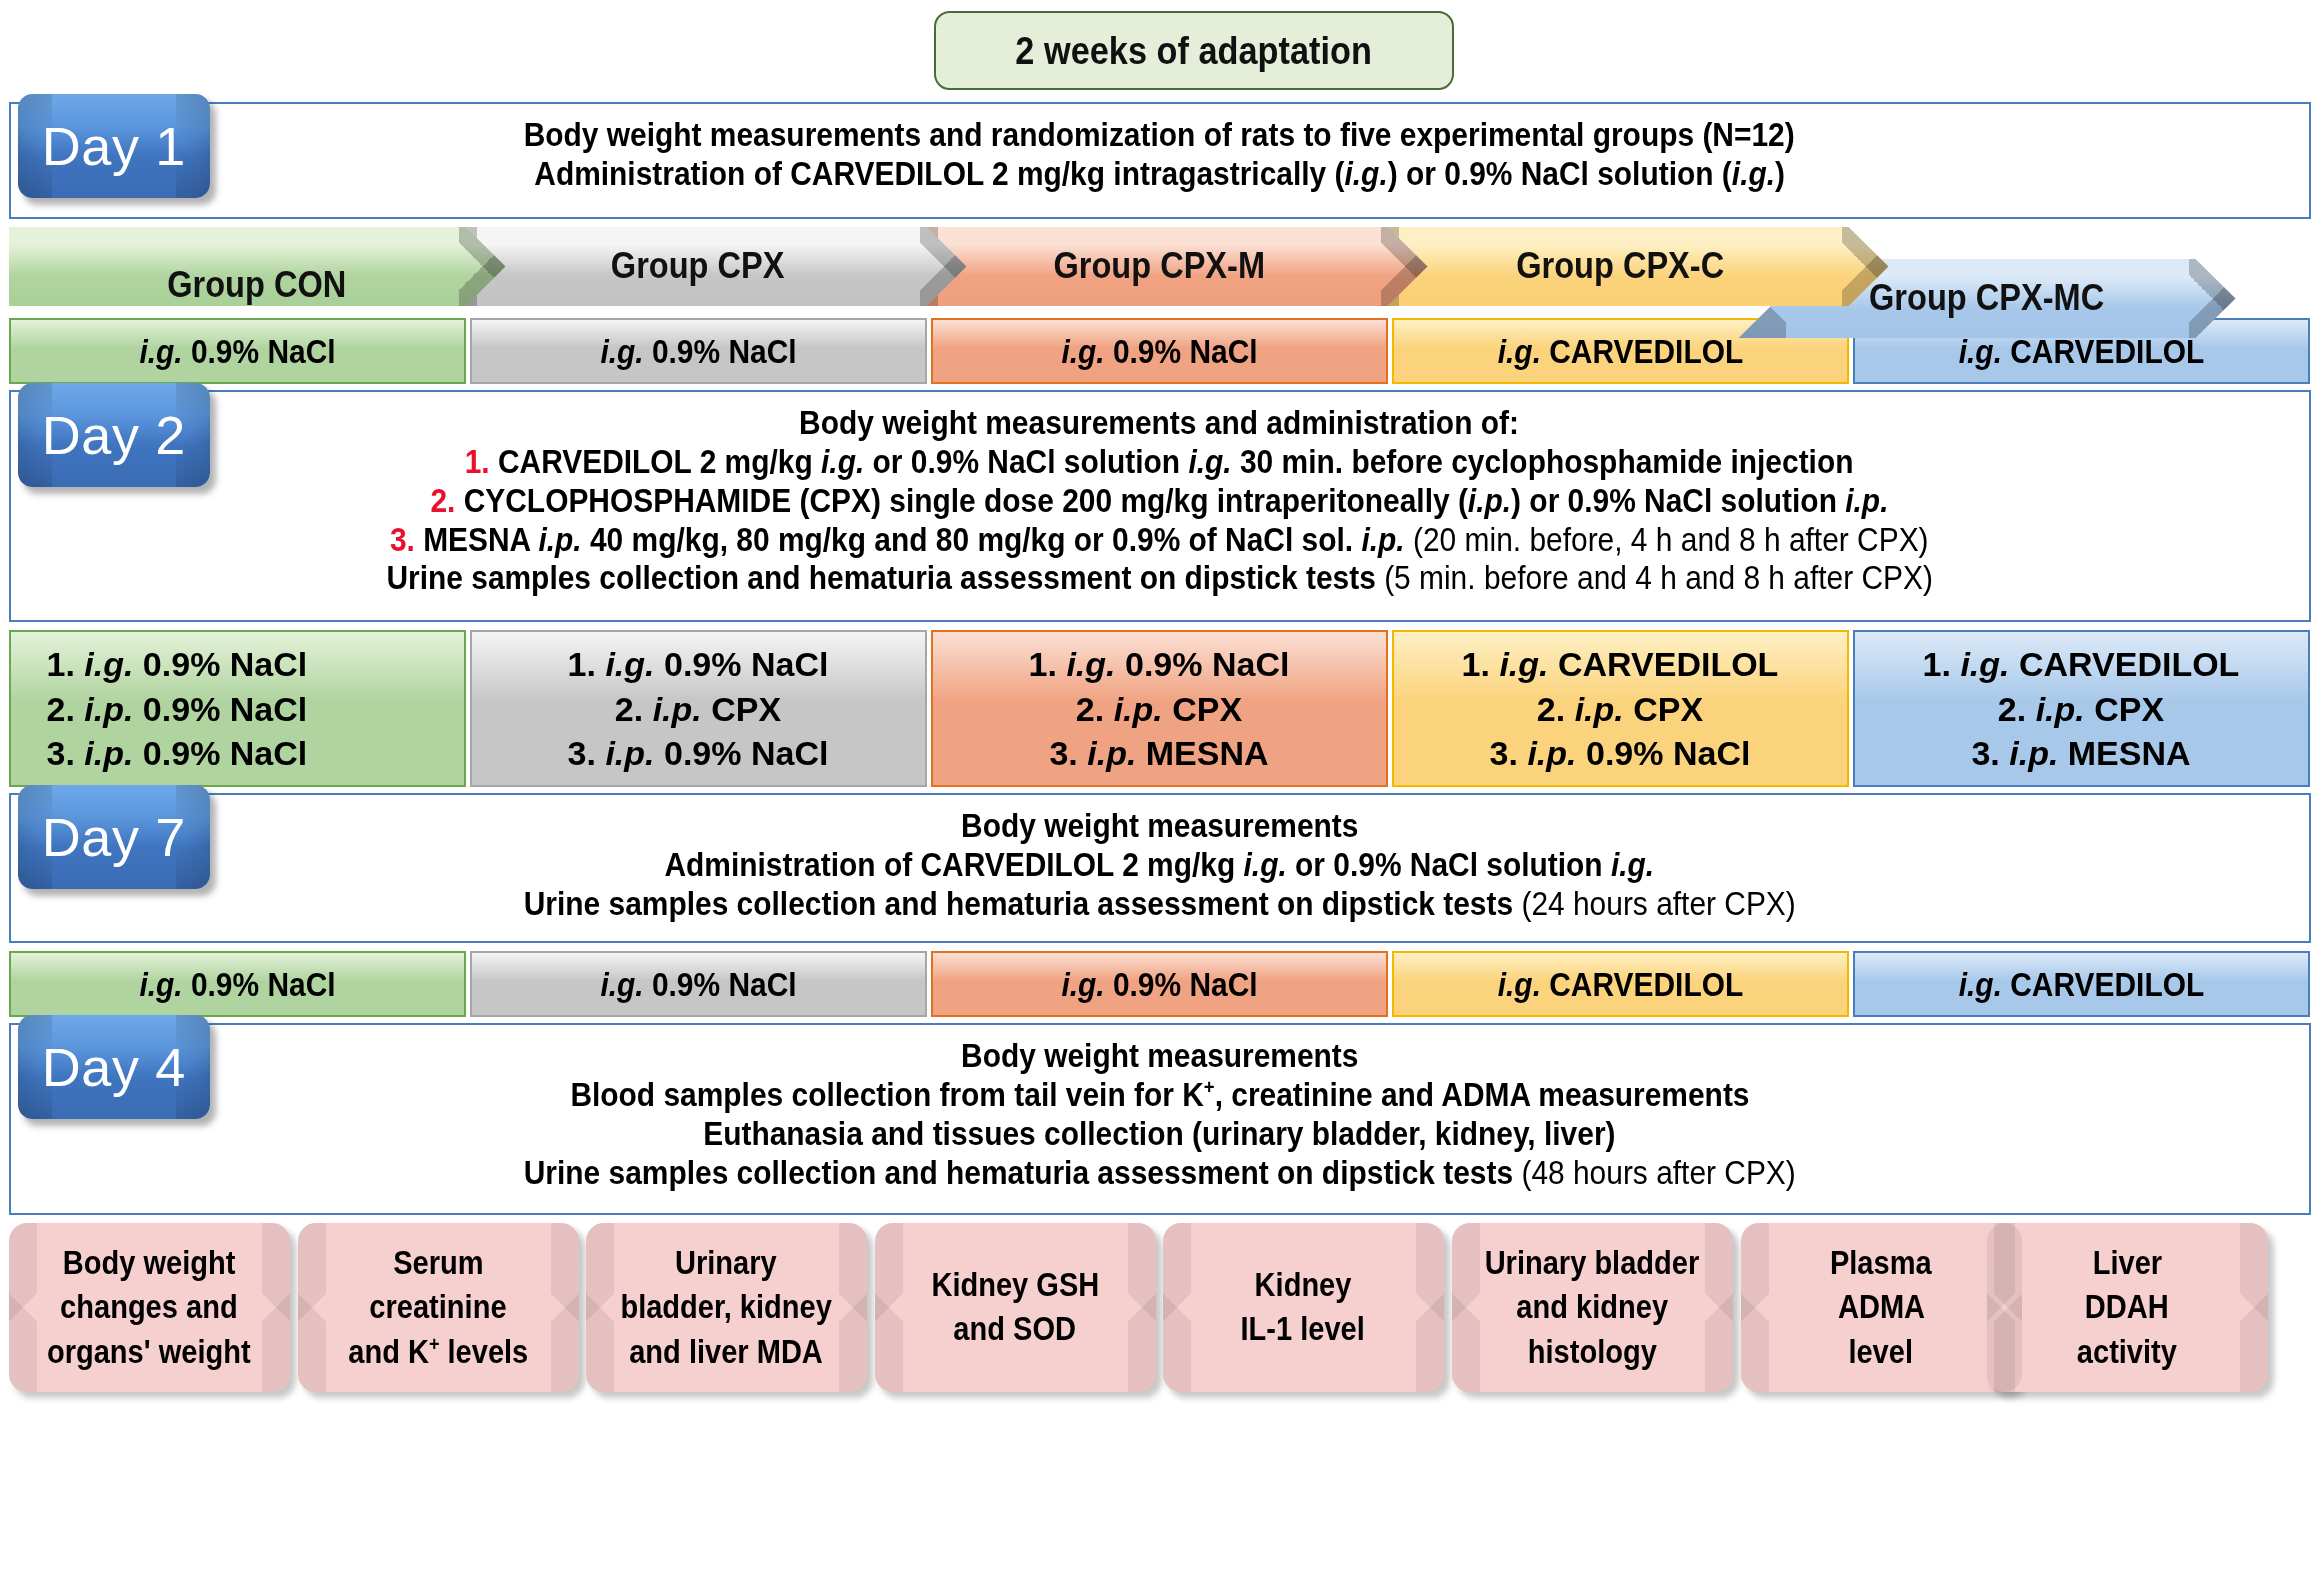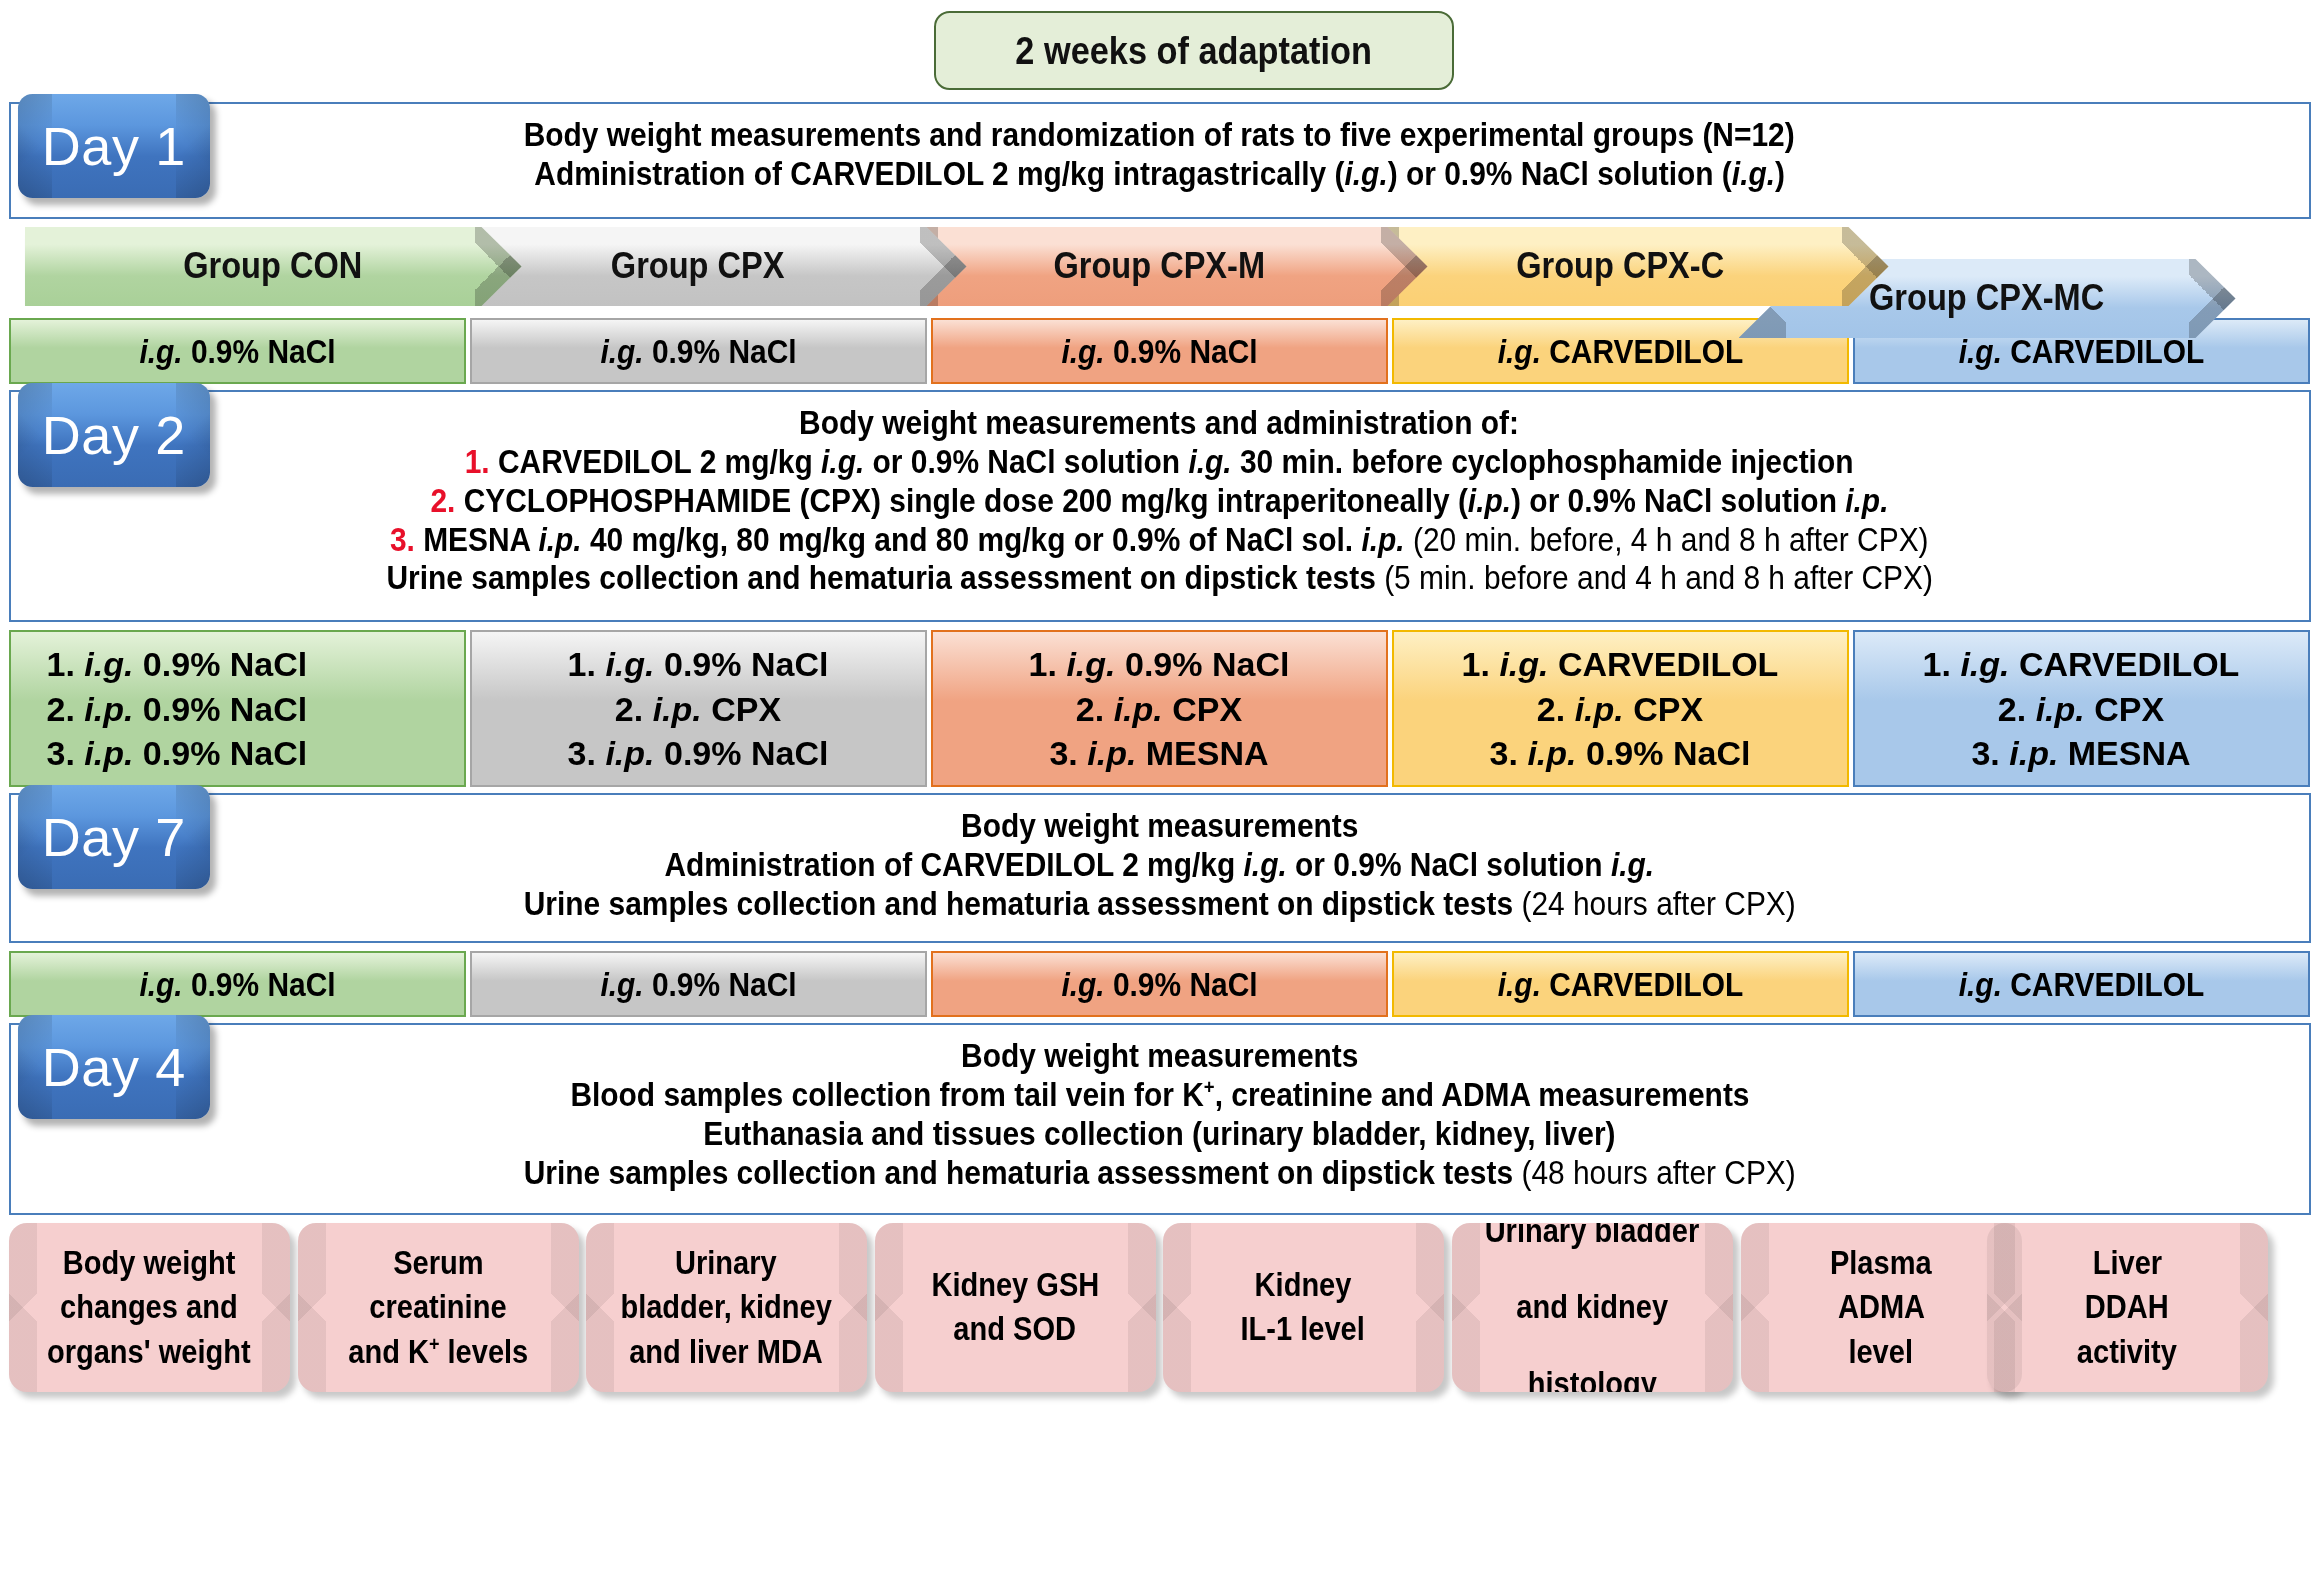--- a/index.html
+++ b/index.html
@@ -116,21 +116,21 @@
     <div class="daybadge">
       <span>Day 1</span>
     </div>
     <div class="daybody" id="b-day1">
         <div class="ln"><span class="cond"><span>Body weight measurements and randomization  of rats to five experimental groups (N=12)</span></span></div>
         <div class="ln"><span class="cond"><span>Administration  of CARVEDILOL 2 mg/kg intragastrically  (</span><span class="ital">i.g.</span><span>) or 0.9% NaCl solution (</span><span class="ital">i.g.</span><span>)</span></span></div>
       </div>
   </div>
 
   <div class="chevrow" id="chevrow">
-      <div class="chev" style="left: 16px; width: 497px; background: linear-gradient(rgb(228, 242, 217) 0%, rgb(228, 242, 217) 22%, rgb(176, 212, 160) 62%, rgb(169, 208, 152) 100%); z-index: 10; clip-path: polygon(0px 0px, 457px 0px, 497px 50%, 457px 100%, 0px 100%);">
+      <div class="chev" style="left: 0px; width: 497px; background: linear-gradient(rgb(228, 242, 217) 0%, rgb(228, 242, 217) 22%, rgb(176, 212, 160) 62%, rgb(169, 208, 152) 100%); z-index: 10; clip-path: polygon(0px 0px, 457px 0px, 497px 50%, 457px 100%, 0px 100%); align-items: flex-end;">
         <span class="notchR"></span>
         <span class="lbl cond">Group CON</span>
       </div>
       <div class="chev" style="left: 421px; width: 537px; background: linear-gradient(rgb(245, 245, 245) 0%, rgb(245, 245, 245) 22%, rgb(198, 198, 198) 62%, rgb(194, 194, 194) 100%); z-index: 9; clip-path: polygon(0px 0px, 497px 0px, 537px 50%, 497px 100%, 0px 100%, 40px 50%);">
         <span class="notchL"></span>
         <span class="notchR"></span>
         <span class="lbl cond">Group CPX</span>
       </div>
       <div class="chev" style="left: 1343px; width: 537px; background: linear-gradient(rgb(254, 240, 196) 0%, rgb(254, 240, 196) 22%, rgb(251, 211, 124) 62%, rgb(251, 208, 116) 100%); z-index: 7; clip-path: polygon(0px 0px, 497px 0px, 537px 50%, 497px 100%, 0px 100%, 40px 50%);">
         <span class="notchL"></span>
@@ -266,21 +266,21 @@
         <div class="pl cond">and liver MDA</div>
       </div>
       <div class="pill" style="left: 866px; width: 281px;">
         <div class="pl cond">Kidney GSH</div>
         <div class="pl cond">and SOD</div>
       </div>
       <div class="pill" style="left: 1154px; width: 281px;">
         <div class="pl cond">Kidney</div>
         <div class="pl cond">IL-1 level</div>
       </div>
-      <div class="pill" style="left: 1443px; width: 281px; gap: 32px;">
+      <div class="pill" style="left: 1443px; width: 281px;">
         <div class="pl cond">Urinary bladder</div>
         <div class="pl cond">and kidney</div>
         <div class="pl cond">histology</div>
       </div>
       <div class="pill" style="left: 1732px; width: 281px;">
         <div class="pl cond">Plasma</div>
         <div class="pl cond">ADMA</div>
         <div class="pl cond">level</div>
       </div>
       <div class="pill" style="left: 1978px; width: 281px;">

